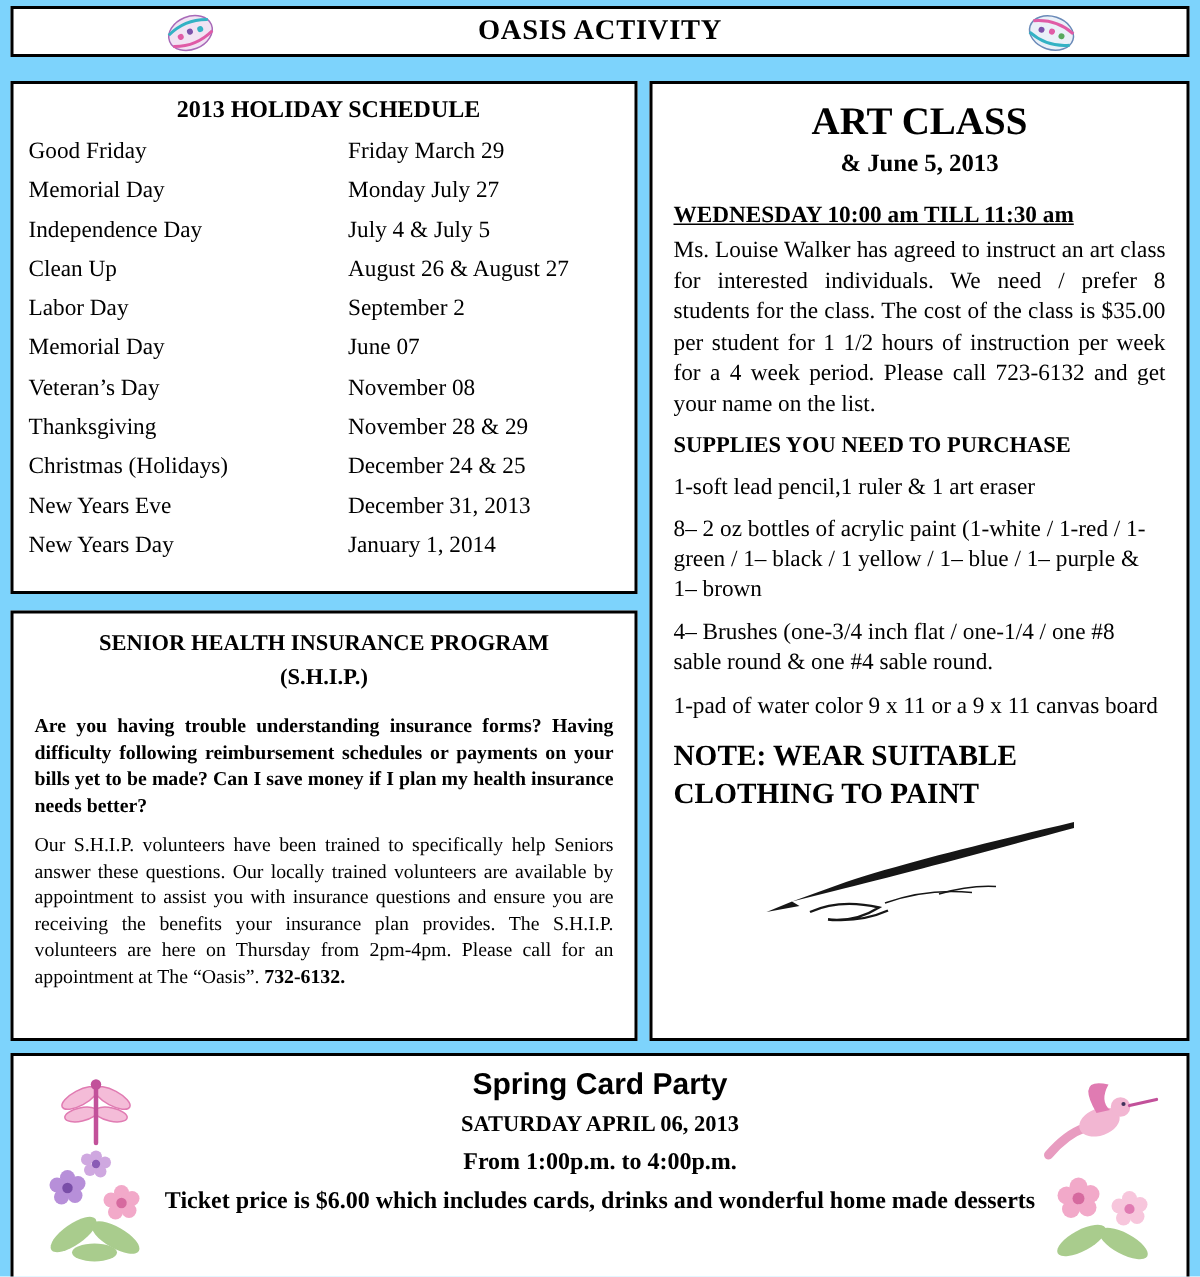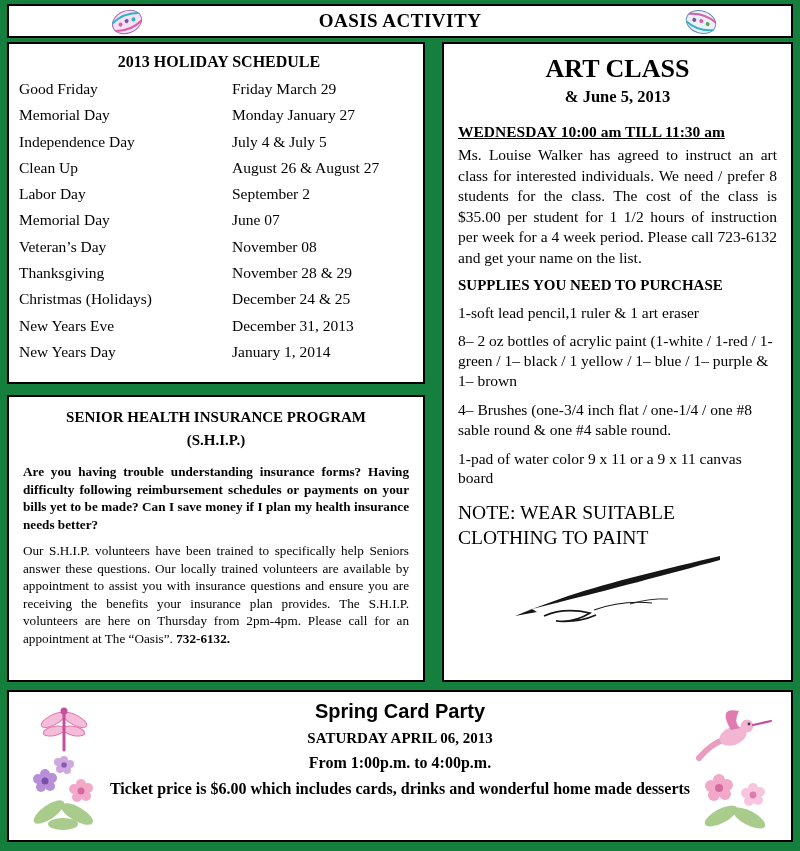--- a/index.html
+++ b/index.html
@@ -2,33 +2,33 @@
 <html><head>
 <meta charset="utf-8">
 <style>
   * { margin:0; padding:0; box-sizing:border-box; }
   html,body { background:#fff; }
   body {
     width:800px; height:851px;
     font-family:"Liberation Serif", serif;
     color:#000;
   }
-  .page { position:relative; width:800px; height:851px; padding:4px 7px; background:#15803d; }
+  .page { position:relative; width:800px; height:851px; padding:4px 7px; background:#7dd3fc; }
 
   .box { border:2px solid #000; background:#fff; overflow:hidden; }
 
   
   .header-box { height:34px; display:flex; align-items:center; justify-content:center; position:relative; }
   .header-title { font-size:19px; font-weight:bold; letter-spacing:.5px; }
   .egg { position:absolute; top:0; }
   .egg-left { left:98px; }
   .egg-right { right:70px; }
 
   
-  .columns { display:flex; gap:17px; height:640px; margin-top:4px; }
+  .columns { display:flex; gap:8px; height:640px; margin-top:16px; }
   .left-col { width:418px; display:flex; flex-direction:column; gap:11px; }
   .right-col { flex:1; }
 
   
   .holiday-box { height:342px; padding:9px 4px 0 10px; }
   .holiday-title { text-align:center; font-size:16px; font-weight:bold; margin-bottom:5px; }
   .hrow { display:grid; grid-template-columns:213px 1fr; font-size:15.5px; line-height:26.3px; }
 
   
   .ship-box { flex:1; padding:12px 14px 0 14px; }
@@ -39,21 +39,21 @@
   .ship-phone { font-weight:bold; }
 
   
   .art-box { height:100%; padding:10px 14px 0 14px; position:relative; }
   .art-title { text-align:center; font-size:26px; font-weight:bold; }
   .art-date { text-align:center; font-size:16.5px; font-weight:bold; line-height:26px; }
   .art-schedule { font-size:15.5px; font-weight:bold; text-decoration:underline; margin:13px 0 4px 0; }
   .art-desc { font-size:15.5px; line-height:1.33; text-align:justify; }
   .supplies-title { font-size:15px; font-weight:bold; margin-top:8px; }
   .supply { font-size:15.5px; line-height:1.28; margin-top:9px; }
-  .art-note { font-size:19.5px; font-weight:normal; line-height:1.25; margin-top:13px; }
+  .art-note { font-size:19.5px; font-weight:bold; line-height:1.25; margin-top:13px; }
   .brush-wrap { text-align:center; margin-top:2px; }
 
   
   .banner { margin-top:8px; height:152px; position:relative; text-align:center; padding-top:8px; }
   .banner-title { font-family:"Liberation Sans", sans-serif; font-size:20px; font-weight:bold; }
   .banner-date { font-size:15px; font-weight:bold; margin-top:7px; }
   .banner-time { font-size:16px; font-weight:bold; margin-top:7px; }
   .banner-ticket { font-size:16px; font-weight:bold; margin-top:7px; max-width:600px; margin-left:auto; margin-right:auto; line-height:1.3; }
   .deco { position:absolute; }
   .deco-dragonfly { left:26px; top:8px; }
@@ -99,21 +99,21 @@
     <div class="left-col">
 
       <div class="box holiday-box">
         <h2 class="holiday-title">2013 HOLIDAY SCHEDULE</h2>
         <div class="hrow">
           <span>Good Friday</span>
           <span>Friday March 29</span>
         </div>
         <div class="hrow">
           <span>Memorial Day</span>
-          <span>Monday January 27</span>
+          <span>Monday July 27</span>
         </div>
         <div class="hrow">
           <span>Independence Day</span>
           <span>July 4 &amp; July 5</span>
         </div>
         <div class="hrow">
           <span>Clean Up</span>
           <span>August 26 &amp; August 27</span>
         </div>
         <div class="hrow">

